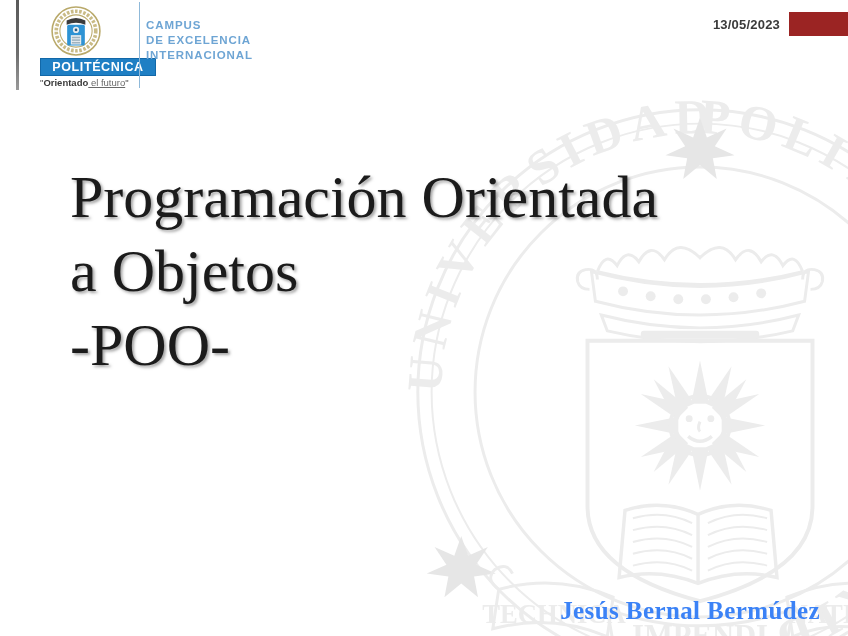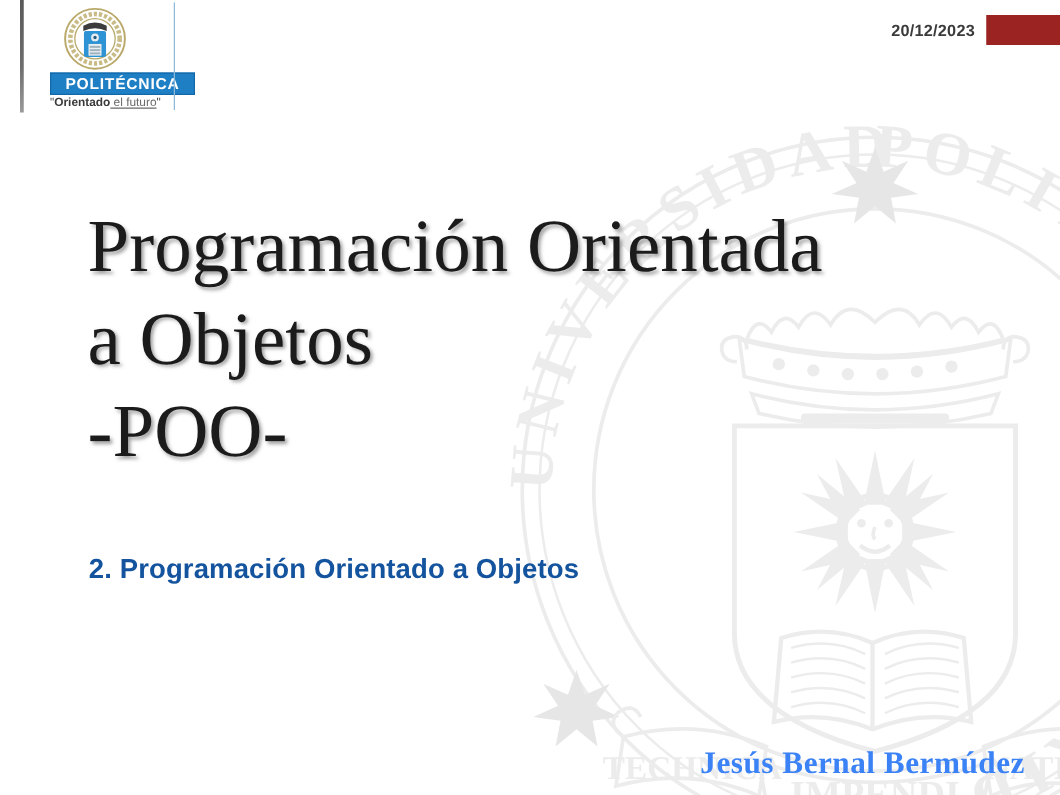--- a/index.html
+++ b/index.html
@@ -300,25 +300,29 @@
       <span class="txt">POLITÉCNICA</span>
     </div>
 
     <div id="slogan">
       <span>"</span><span class="b">Orientado</span><span class="l"> el futuro</span><span>"</span>
     </div>
   </div>
 
   <div id="logo-divider"></div>
 
-
-  <div id="slide-date">20/12/2023</div>
+  <div id="campus-text">
+    <div>CAMPUS</div>
+    <div>DE EXCELENCIA</div>
+    <div>INTERNACIONAL</div>
+  </div>
+
+  <div id="slide-date">13/05/2023</div>
   <div id="accent-block"></div>
 
   <div id="title">Programación Orientada
 a Objetos
 -POO-</div>
 
-  <div id="subtitle">2. Programación Orientado a Objetos</div>
 
   <div id="author">Jesús Bernal Bermúdez</div>
 
 </div>
 
 </body></html>

